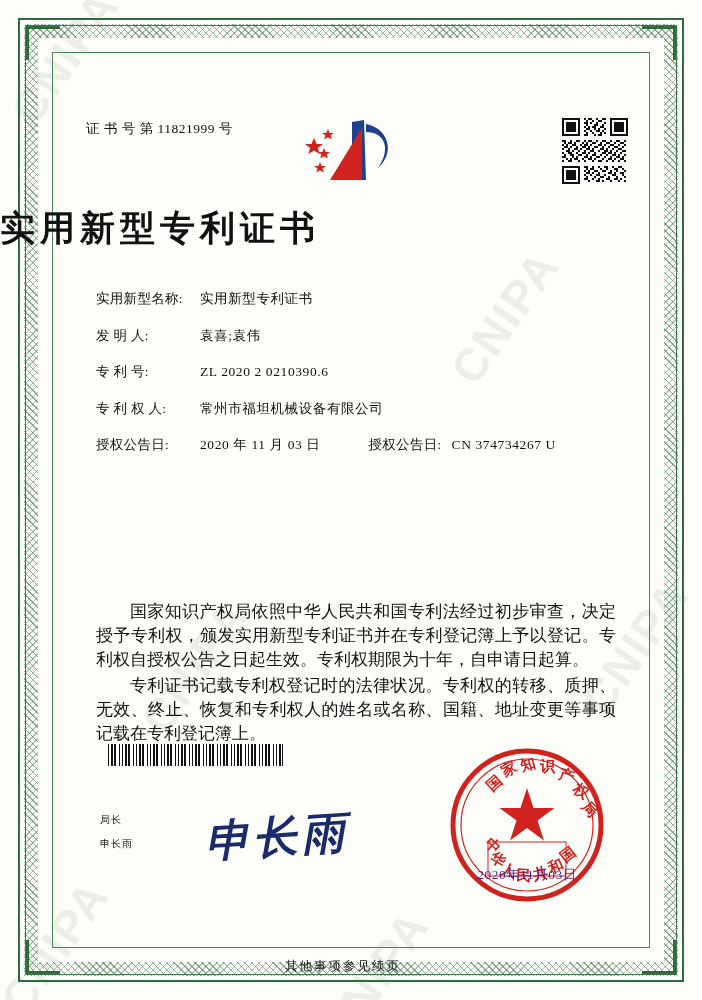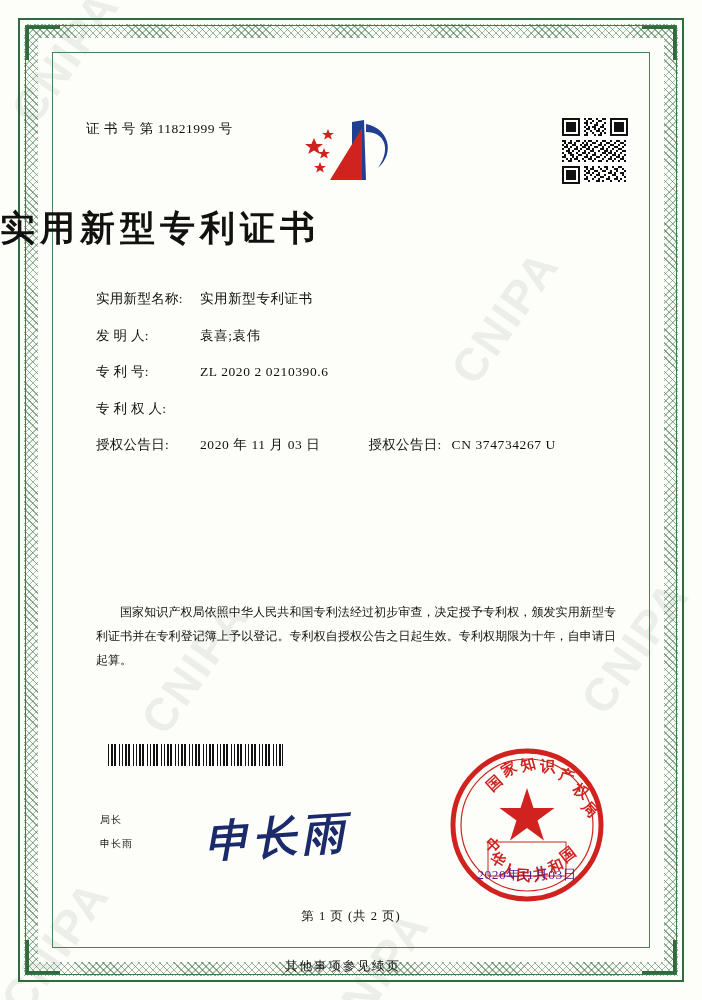--- a/index.html
+++ b/index.html
@@ -173,21 +173,21 @@
   .dual-second-label {
     margin-left: 48px;
     letter-spacing: 0.3px;
   }
   .dual-second-value { margin-left: 10px; letter-spacing: 0.6px; }
 
   .paragraphs {
     position: absolute;
     left: 96px; top: 600px;
     width: 520px;
-    font-size: 12px;
+    font-size: 17px;
     line-height: 24px;
     color: #111;
     text-align: justify;
   }
   .paragraphs p { margin: 0 0 2px 0; text-indent: 2em; }
 
   
   .barcode {
     position: absolute;
     left: 108px; top: 744px;
@@ -514,31 +514,33 @@
       <div class="field-row">
         <span class="field-label">发 明 人:</span>
         <span class="field-value">袁喜;袁伟</span>
       </div>
       <div class="field-row">
         <span class="field-label">专 利 号:</span>
         <span class="field-value">ZL 2020 2 0210390.6</span>
       </div>
       <div class="field-row">
         <span class="field-label">专 利 权 人:</span>
+        <span class="field-value">常州市福坦机械设备有限公司</span>
       </div>
       <div class="field-row dual">
         <span class="field-label">授权公告日:</span>
         <span class="field-value">2020 年 11 月 03 日</span>
         <span class="dual-second-label">授权公告日:</span>
         <span class="dual-second-value">CN 374734267 U</span>
       </div>
     </div>
 
     <div class="paragraphs">
       <p>国家知识产权局依照中华人民共和国专利法经过初步审查，决定授予专利权，颁发实用新型专利证书并在专利登记簿上予以登记。专利权自授权公告之日起生效。专利权期限为十年，自申请日起算。</p>
+      <p>专利证书记载专利权登记时的法律状况。专利权的转移、质押、无效、终止、恢复和专利权人的姓名或名称、国籍、地址变更等事项记载在专利登记簿上。</p>
     </div>
 
     <div class="barcode"></div>
 
     <div class="sign-block">
       <div>局长</div>
       <div>申长雨</div>
     </div>
 
     <div class="signature">申长雨</div>
@@ -564,17 +566,16 @@
           <text transform="translate(68,134) rotate(4)">民</text>
           <text transform="translate(86,134) rotate(-10)">共</text>
           <text transform="translate(103,128) rotate(-24)">和</text>
           <text transform="translate(117,117) rotate(-38)">国</text>
         </g>
         <rect x="40" y="96" width="78" height="34" fill="none" stroke="#d0231f" stroke-width="1"></rect>
       </svg>
     </div>
     <div class="seal-date">2020年11月03日</div>
 
-    <div class="page-no">第 1 页 (共 2 页)</div>
     <div class="footer-note">其他事项参见续页</div>
 
   </div>
 </div>
 
 </body></html>

